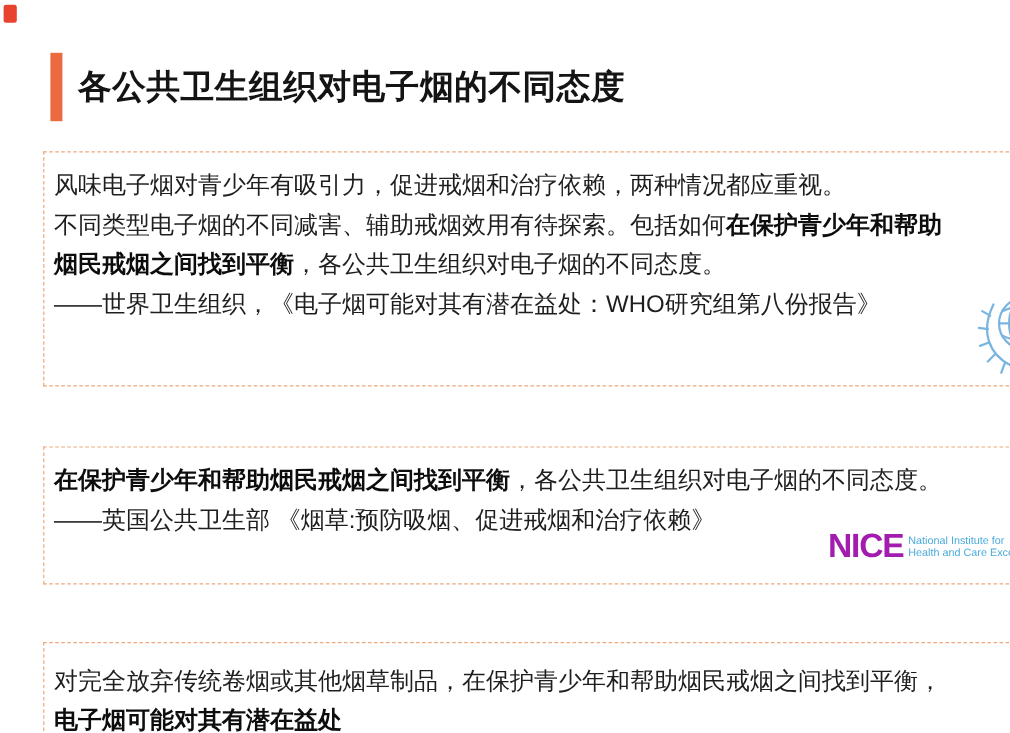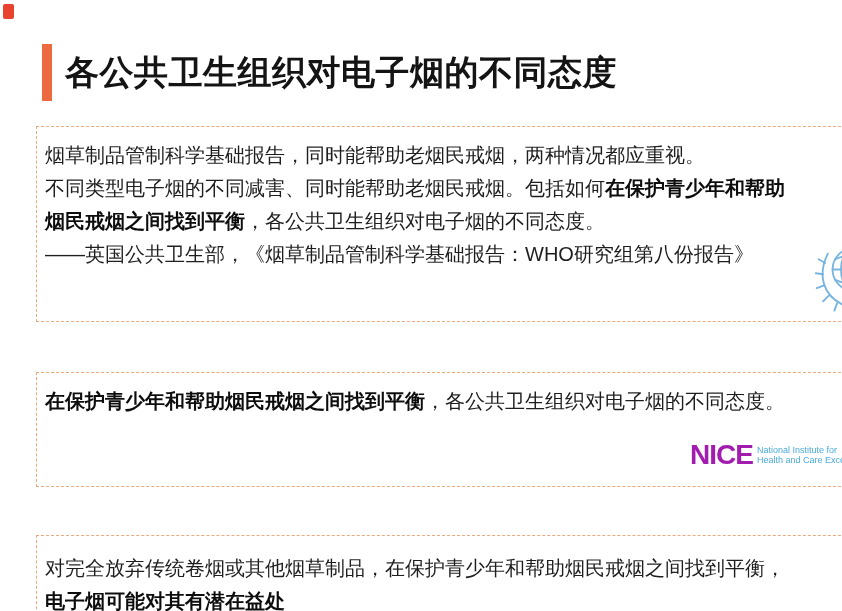--- a/index.html
+++ b/index.html
@@ -31,21 +31,21 @@
   }
   .accent-bar {
     width: 10px;
     height: 57px;
     background: #EC6A3F;
     margin-right: 13px;
     flex: none;
   }
   .title {
     margin: 0;
-    font-size: 34px;
+    font-size: 28px;
     font-weight: 700;
     color: #141414;
     line-height: 57px;
     letter-spacing: 0.5px;
     white-space: nowrap;
   }
 
   
   .qbox {
     position: absolute;
@@ -110,42 +110,43 @@
 <div id="page">
 
   <div class="broken-img"></div>
 
   <div class="header">
     <div class="accent-bar"></div>
     <h1 class="title">各公共卫生组织对电子烟的不同态度</h1>
   </div>
 
   <section class="qbox" id="box-who">
-    <p>烟草制品管制科学基础报告，同时能帮助老烟民戒烟，两种情况都应重视。</p>
-    <p class="who-p2"><span>不同类型电子烟的不同减害、同时能帮助老烟民戒烟。包括如何</span><b>在保护青少年和帮助烟民戒烟之间找到平衡</b><span>，各公共卫生组织对电子烟的不同态度。</span></p>
-    <p class="who-attr">——英国公共卫生部，《烟草制品管制科学基础报告：WHO研究组第八份报告》</p>
+    <p>风味电子烟对青少年有吸引力，促进戒烟和治疗依赖，两种情况都应重视。</p>
+    <p class="who-p2"><span>不同类型电子烟的不同减害、辅助戒烟效用有待探索。包括如何</span><b>在保护青少年和帮助烟民戒烟之间找到平衡</b><span>，各公共卫生组织对电子烟的不同态度。</span></p>
+    <p class="who-attr">——世界卫生组织，《电子烟可能对其有潜在益处：WHO研究组第八份报告》</p>
   </section>
 
   <svg class="un-emblem" viewBox="0 0 90 90" aria-hidden="true">
     <g stroke="#79B5DF" fill="none" stroke-width="2" stroke-linecap="round">
       <circle cx="45" cy="37" r="23"></circle>
       <ellipse cx="45" cy="37" rx="14" ry="23"></ellipse>
       <ellipse cx="45" cy="37" rx="6" ry="23"></ellipse>
       <line x1="22" y1="37" x2="68" y2="37"></line>
       <path d="M25 26 q20 -9 40 0"></path>
       <path d="M25 48 q20 9 40 0"></path>
       <path d="M17 20 C6 42 10 66 38 77"></path>
       <path d="M73 20 C84 42 80 66 52 77"></path>
       <path d="M14 30 l-7 -4 M12 42 l-8 -1 M13 54 l-8 3 M18 65 l-6 6 M27 73 l-3 8 M38 78 l0 8"></path>
       <path d="M76 30 l7 -4 M78 42 l8 -1 M77 54 l8 3 M72 65 l6 6 M63 73 l3 8 M52 78 l0 8"></path>
     </g>
   </svg>
 
   <section class="qbox" id="box-phe">
     <p class="phe-p1"><b>在保护青少年和帮助烟民戒烟之间找到平衡</b><span>，各公共卫生组织对电子烟的不同态度。</span></p>
+    <p class="phe-attr">——英国公共卫生部 《烟草:预防吸烟、促进戒烟和治疗依赖》</p>
   </section>
 
   <div class="nice-logo">
     <span class="nice-word">NICE</span>
     <span class="nice-tagline">
       <span>National Institute for</span><br>
       <span>Health and Care Excellence</span>
     </span>
   </div>
 

